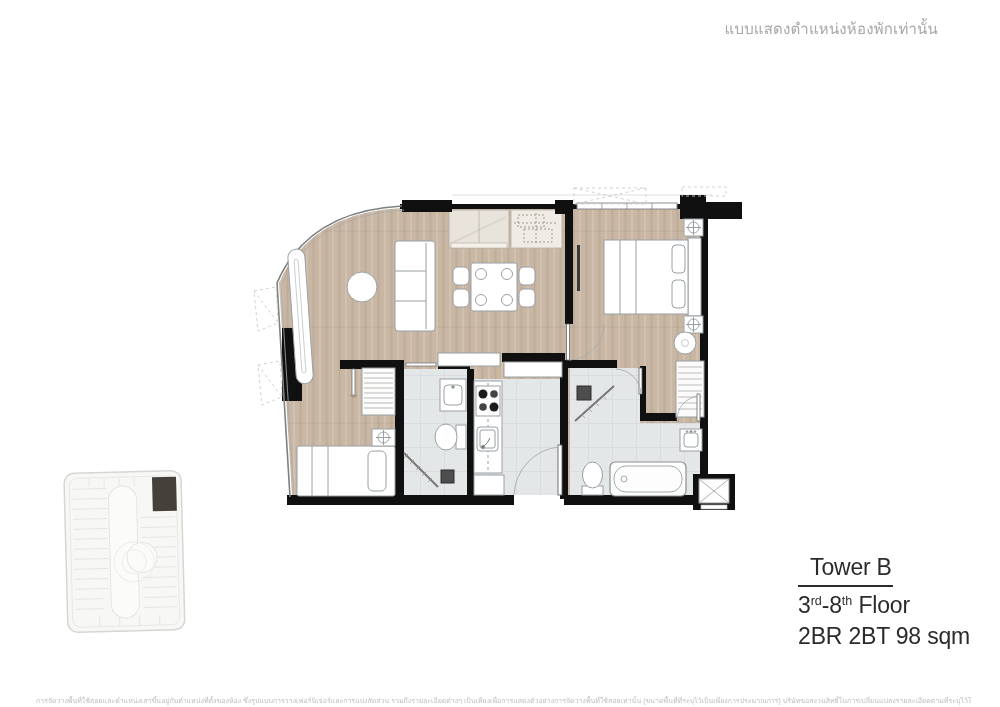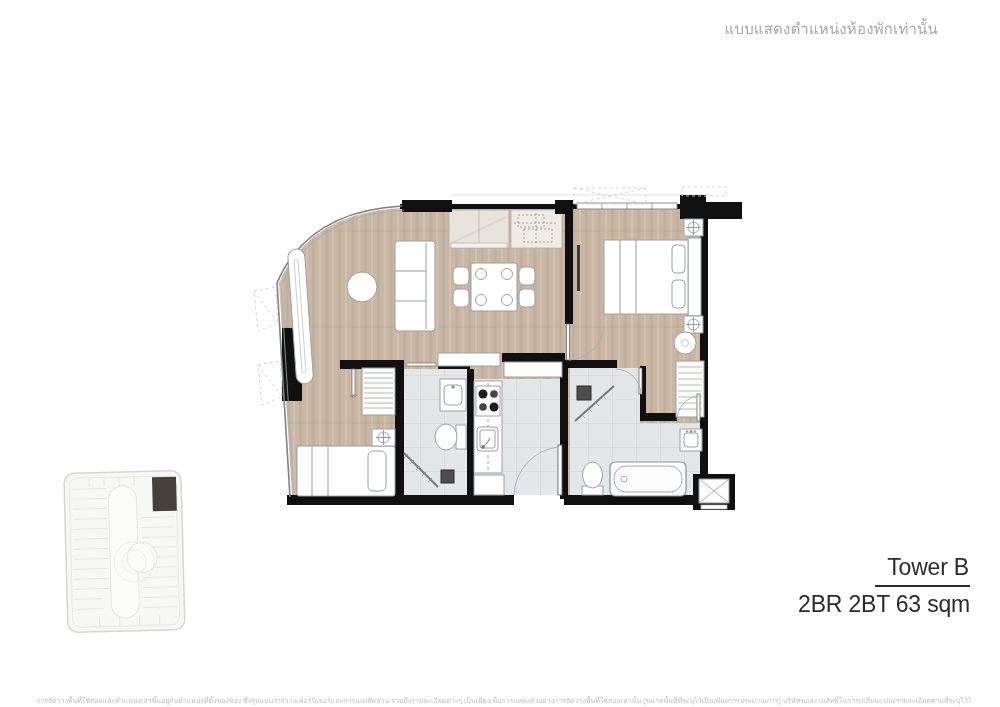--- a/index.html
+++ b/index.html
@@ -13,21 +13,21 @@
   body{
     width:1000px;height:707px;position:relative;background:#ffffff;
     font-family:"Liberation Sans", sans-serif;overflow:hidden;
   }
   .top-note{
     position:absolute;top:17px;right:62px;font-size:15px;
     color:var(--text-muted);letter-spacing:.2px;
   }
   .plan-wrap{position:absolute;left:252px;top:183px;width:500px;height:350px;}
   .keyplan-wrap{position:absolute;left:58px;top:466px;width:134px;height:178px;transform:rotate(-1.5deg);}
-  .unit-info{position:absolute;right:30px;top:554px;text-align:right;color:var(--text-dark);}
+  .unit-info{position:absolute;right:30px;top:554px;color:var(--text-dark);}
   .unit-info .tower{
     display:inline-block;font-size:23px;letter-spacing:-.2px;
     border-bottom:2.5px solid var(--text-dark);padding:0 1px 4px 12px;
   }
   .unit-info .floor{font-size:23px;margin-top:5px;letter-spacing:-.2px;}
   .unit-info .floor .sup{font-size:12.5px;position:relative;top:-8px;letter-spacing:0;}
   .unit-info .spec{font-size:23px;margin-top:4px;letter-spacing:-.2px;}
   .disclaimer{
     position:absolute;left:36px;right:28px;bottom:1px;font-size:7px;line-height:10px;
     color:var(--disclaimer);white-space:nowrap;overflow:hidden;
@@ -353,16 +353,17 @@
     <circle cx="84" cy="92" r="15" fill="#fbfbf9" stroke="#e5e5e2" stroke-width="1"></circle>
     <circle cx="76" cy="96" r="20" fill="none" stroke="#ecece9" stroke-width="1"></circle>
     <circle cx="76" cy="96" r="12" fill="none" stroke="#ecece9" stroke-width="1"></circle>
   </g>
   <rect x="96" y="12" width="24" height="34" style="fill:var(--keyplan-highlight)"></rect>
 </svg>
 </div>
 
 <div class="unit-info">
   <div><span class="tower">Tower B</span></div>
-  <div class="spec">2BR 2BT 63 sqm</div>
+  <div class="floor"><span>3</span><span class="sup">rd</span><span>-8</span><span class="sup">th</span><span> Floor</span></div>
+  <div class="spec">2BR 2BT 98 sqm</div>
 </div>
 
 <div class="disclaimer">การจัดวางพื้นที่ใช้สอยและตำแหน่งเสาขึ้นอยู่กับตำแหน่งที่ตั้งของห้อง ซึ่งรูปแบบการวางเฟอร์นิเจอร์และการแบ่งสัดส่วน รวมถึงรายละเอียดต่างๆ เป็นเพียงเพื่อการแสดงตัวอย่างการจัดวางพื้นที่ใช้สอยเท่านั้น (ขนาดพื้นที่ที่ระบุไว้เป็นเพียงการประมาณการ) บริษัทขอสงวนสิทธิ์ในการเปลี่ยนแปลงรายละเอียดตามที่ระบุไว้โดยไม่ต้องแจ้งให้ทราบล่วงหน้า</div>
 
 </body></html>

